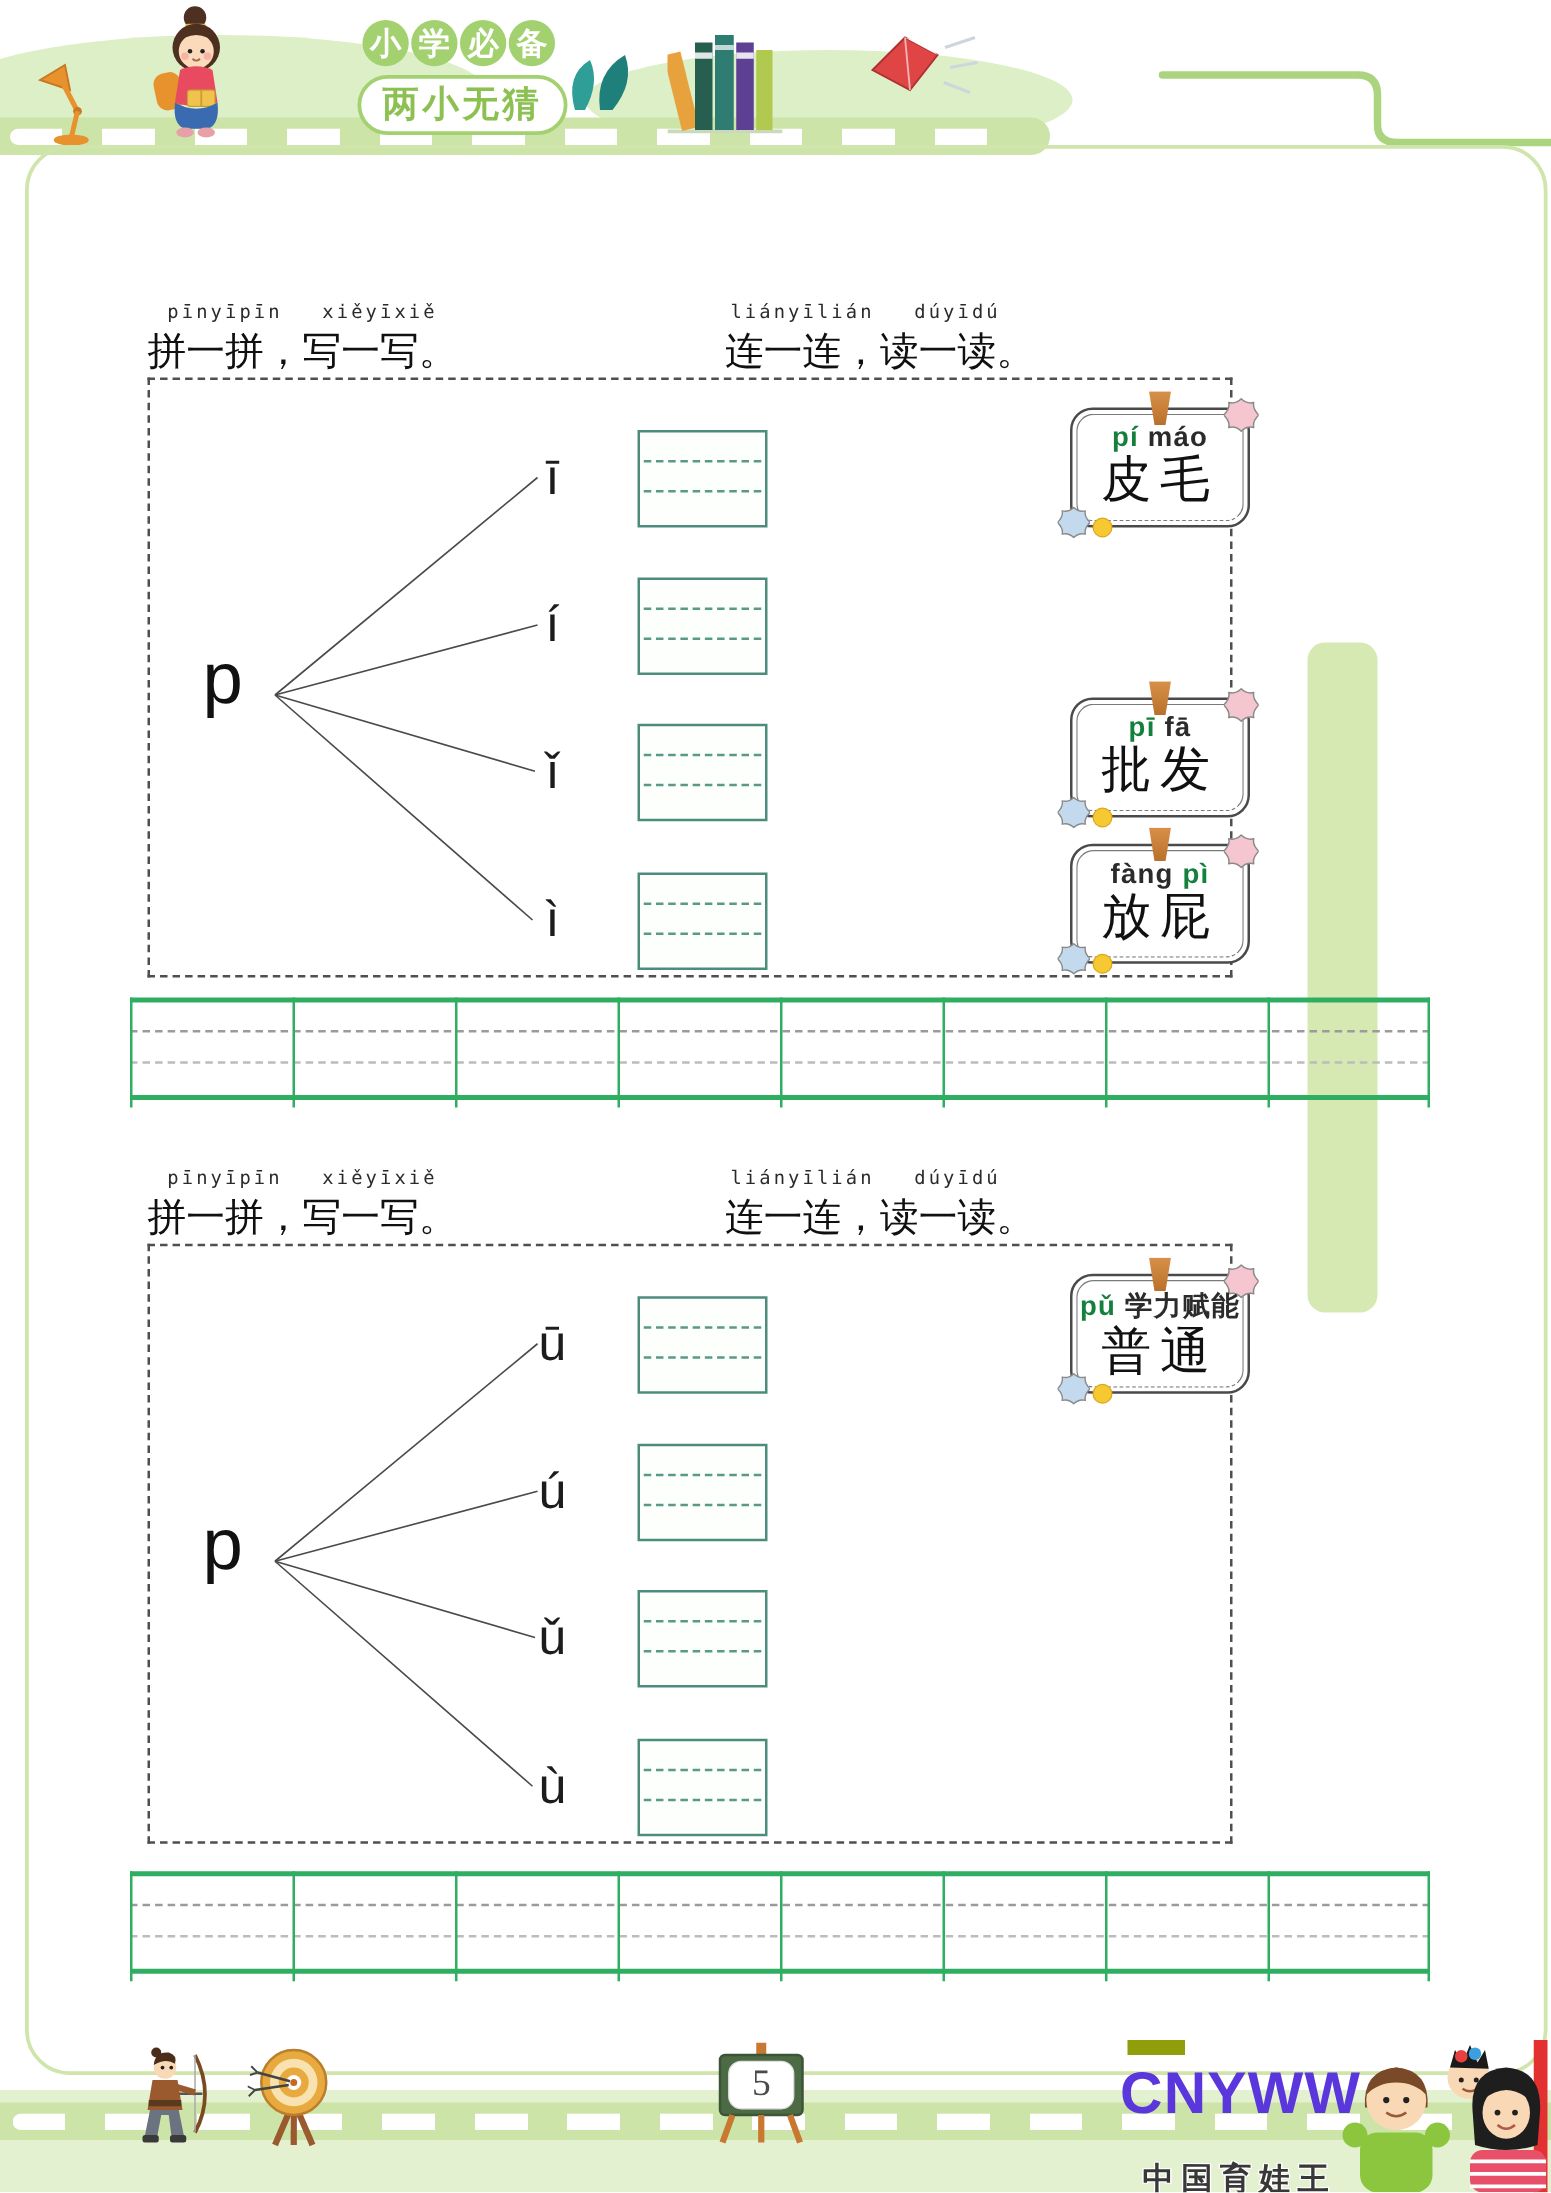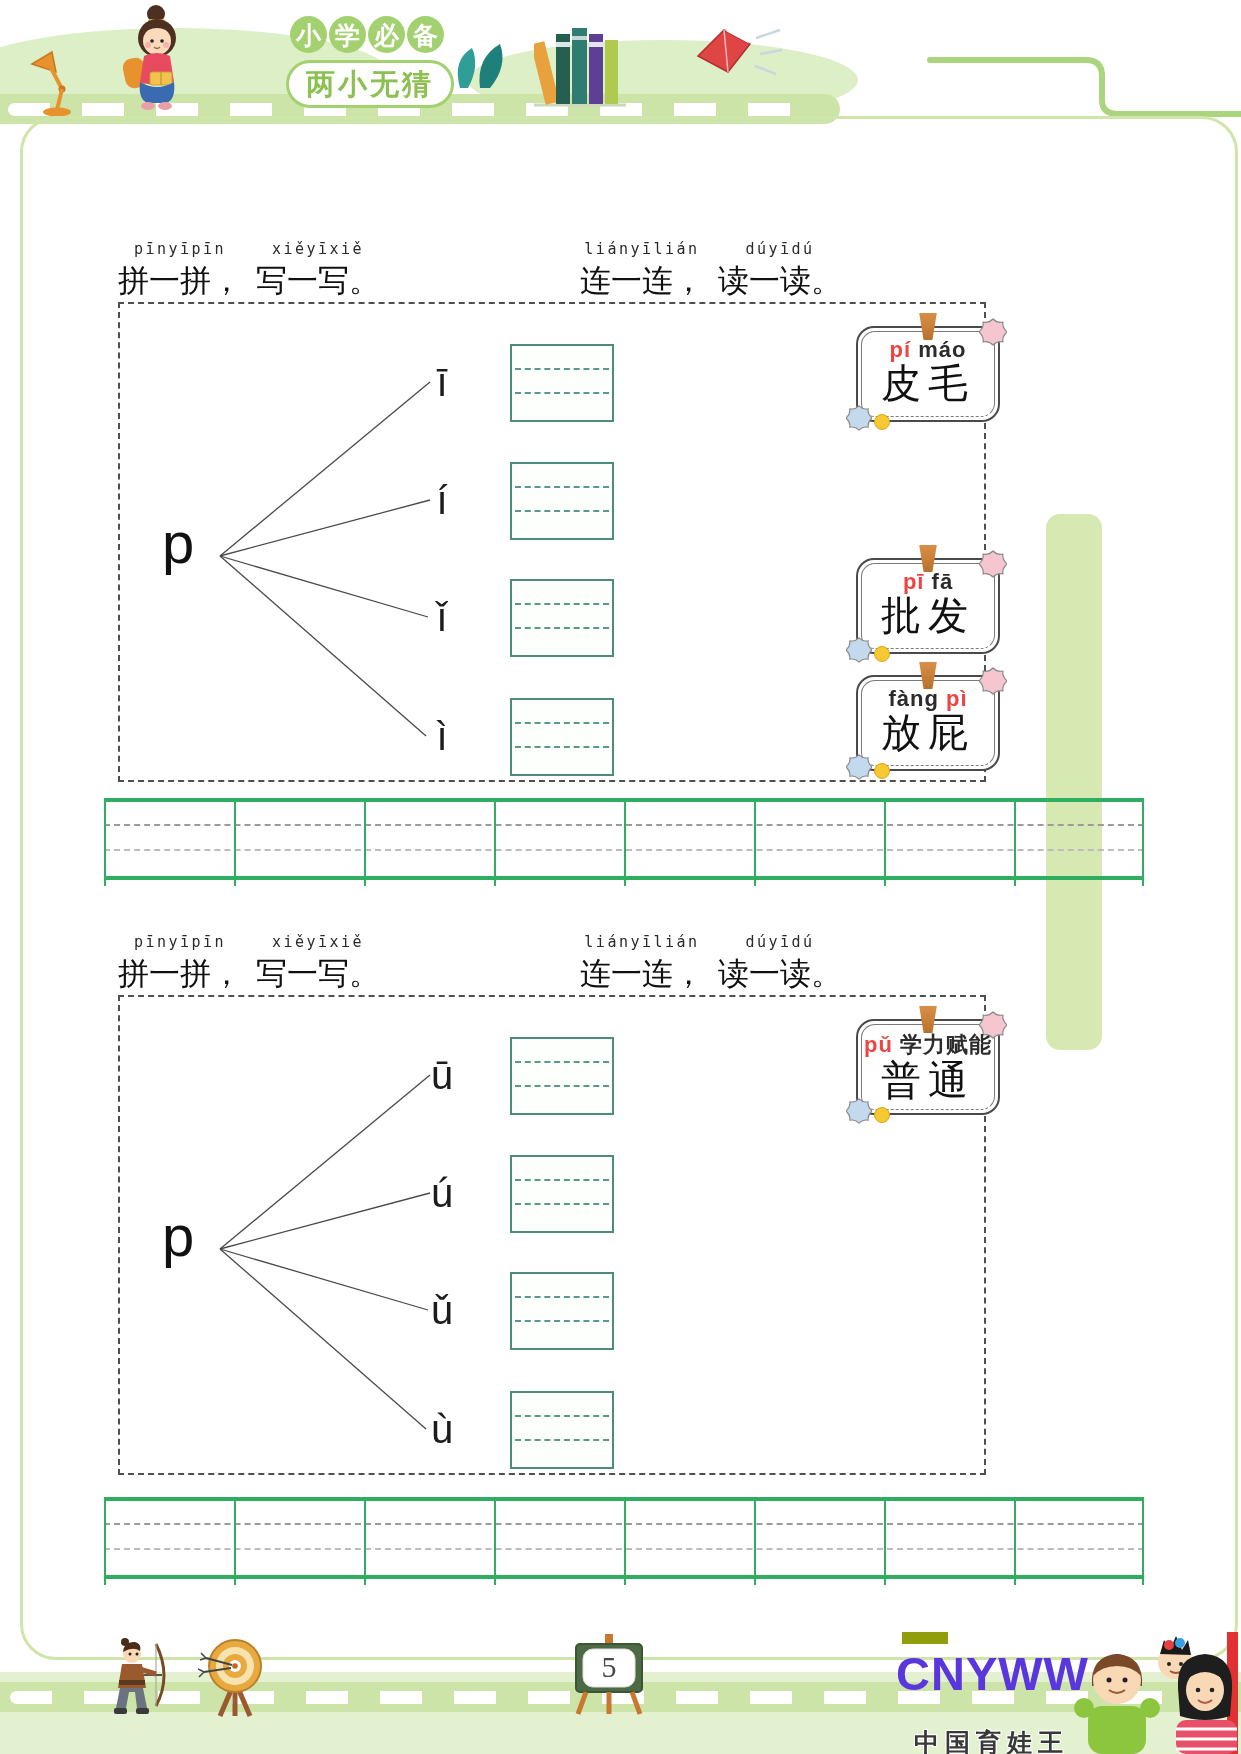--- a/index.html
+++ b/index.html
@@ -16,21 +16,21 @@
            color:#fff;font-size:25px;font-weight:bold;text-align:center;line-height:38px;}
   .badge2{position:absolute;border:3px solid #a3d170;border-radius:24px;background:#fff;
           color:#8cc152;font-size:29px;font-weight:bold;letter-spacing:3px;
           text-align:center;line-height:42px;}
 
   
   .pageframe{position:absolute;border:3px solid #cfe5ab;border-radius:36px;}
   .sidebar{position:absolute;background:#d6e9b2;border-radius:14px;}
 
   
-  .instr{position:absolute;display:flex;gap:14px;}
+  .instr{position:absolute;display:flex;}
   .phrase{text-align:center;}
   .py{display:block;font-family:"DejaVu Sans Mono","Liberation Mono",monospace;
       font-size:15px;letter-spacing:2.5px;color:#2a2a2a;white-space:nowrap;}
   .cn{display:block;font-family:"Liberation Serif","DejaVu Serif",serif;
       font-size:31px;color:#101010;margin-top:2px;white-space:nowrap;}
 
   
   .dbox{position:absolute;left:118px;top:62px;width:864px;height:476px;
         border:2px dashed #4f4f4f;}
   .initial{position:absolute;left:42px;top:210px;font-size:58px;font-weight:500;color:#111;line-height:1;}
@@ -42,21 +42,21 @@
   .r0{top:40px}.r1{top:158px}.r2{top:275px}.r3{top:394px}
 
   
   .card{position:absolute;left:736px;width:140px;height:92px;background:#fff;
         border:2px solid #4a4a4a;border-radius:18px;}
   .c0{top:22px}.c1{top:138px}.c2{top:254px}.c3{top:371px}
   .card-inner{position:absolute;inset:3px;border:1.5px solid #7a7a7a;border-radius:14px;
               border-bottom-style:dashed;}
   .card-py{position:relative;margin-top:9px;text-align:center;font-size:22px;font-weight:600;
            color:#2b2b2b;letter-spacing:1px;}
-  .card-py .red{color:#ef4444;}
+  .card-py .red{color:#15803d;}
   .card-word{position:relative;text-align:center;font-size:40px;line-height:1.05;color:#111;
              letter-spacing:7px;font-family:"Liberation Serif","DejaVu Serif",serif;}
   .pin{position:absolute;left:50%;top:-15px;margin-left:-10px;width:20px;height:27px;
        background:linear-gradient(#d89048,#b9702c);
        clip-path:polygon(6% 0,94% 0,72% 100%,28% 100%);}
   .flower{position:absolute;width:28px;height:28px;}
   .flower.pink{right:-9px;top:-10px;fill:#f6c6d0;stroke:#8a8a8a;}
   .flower.blue{left:-12px;bottom:-11px;width:26px;height:26px;fill:#c3d9ee;stroke:#8a8a8a;}
   .ydot{position:absolute;left:16px;bottom:-10px;width:14px;height:14px;border-radius:50%;
         background:#f6c832;border:1px solid #dca81e;}

